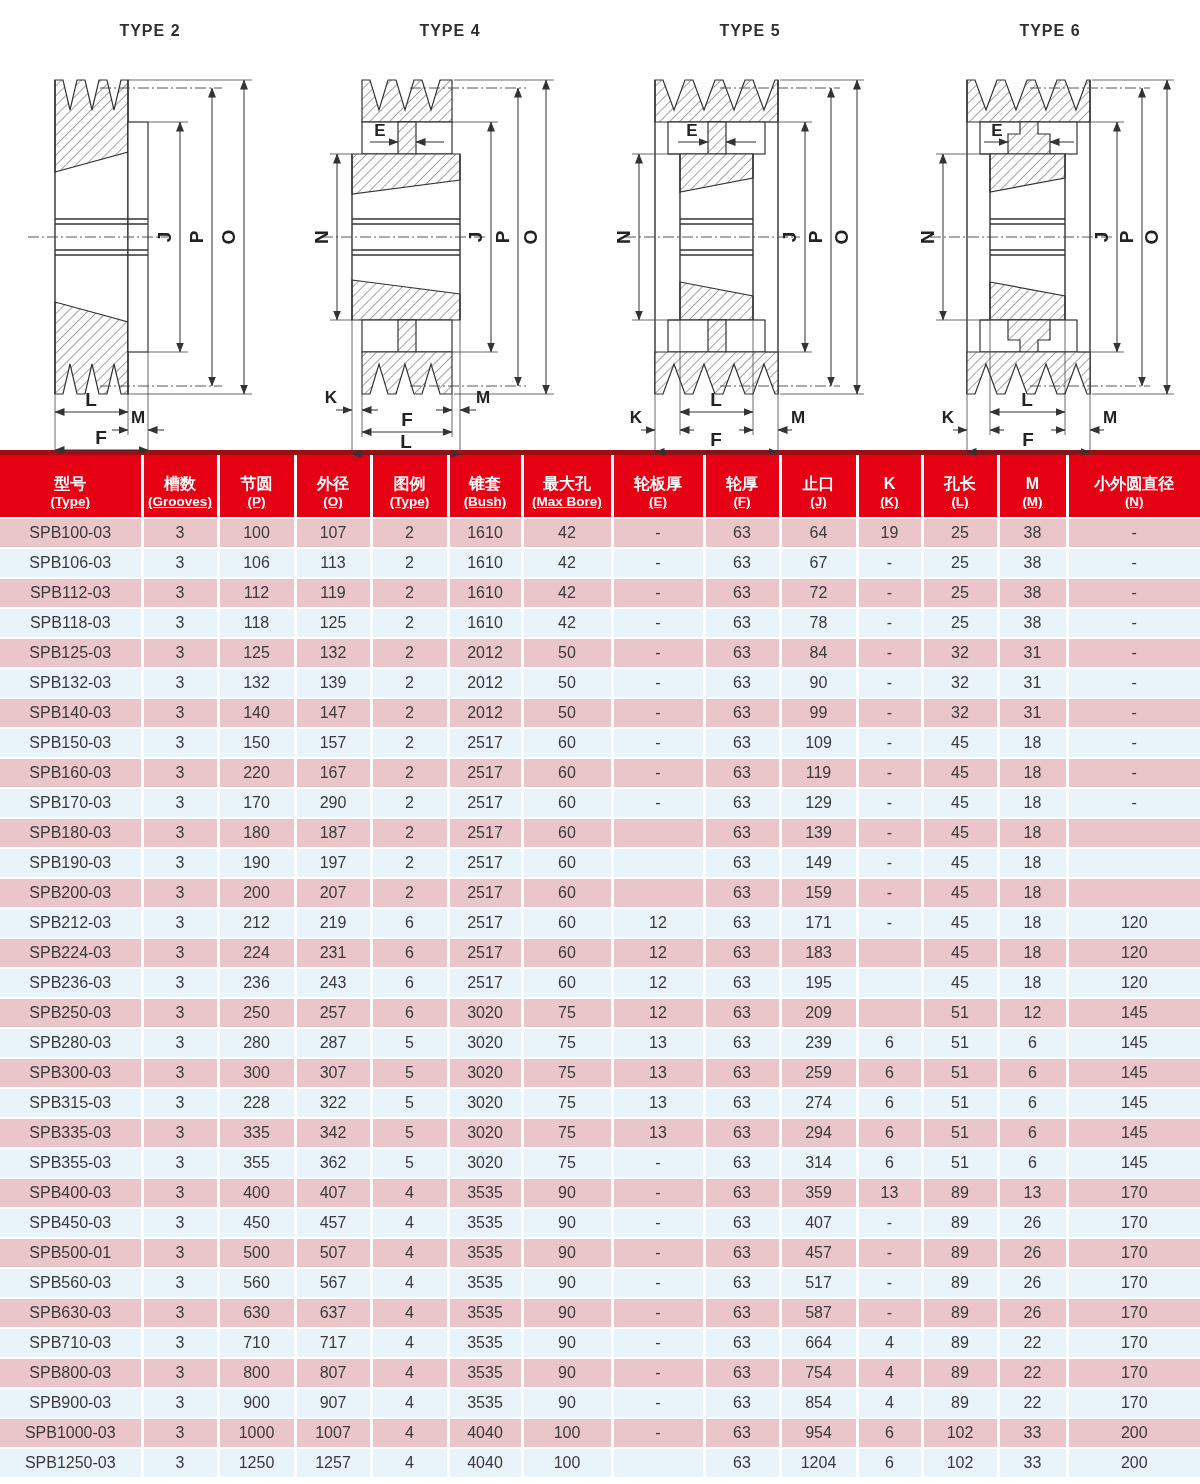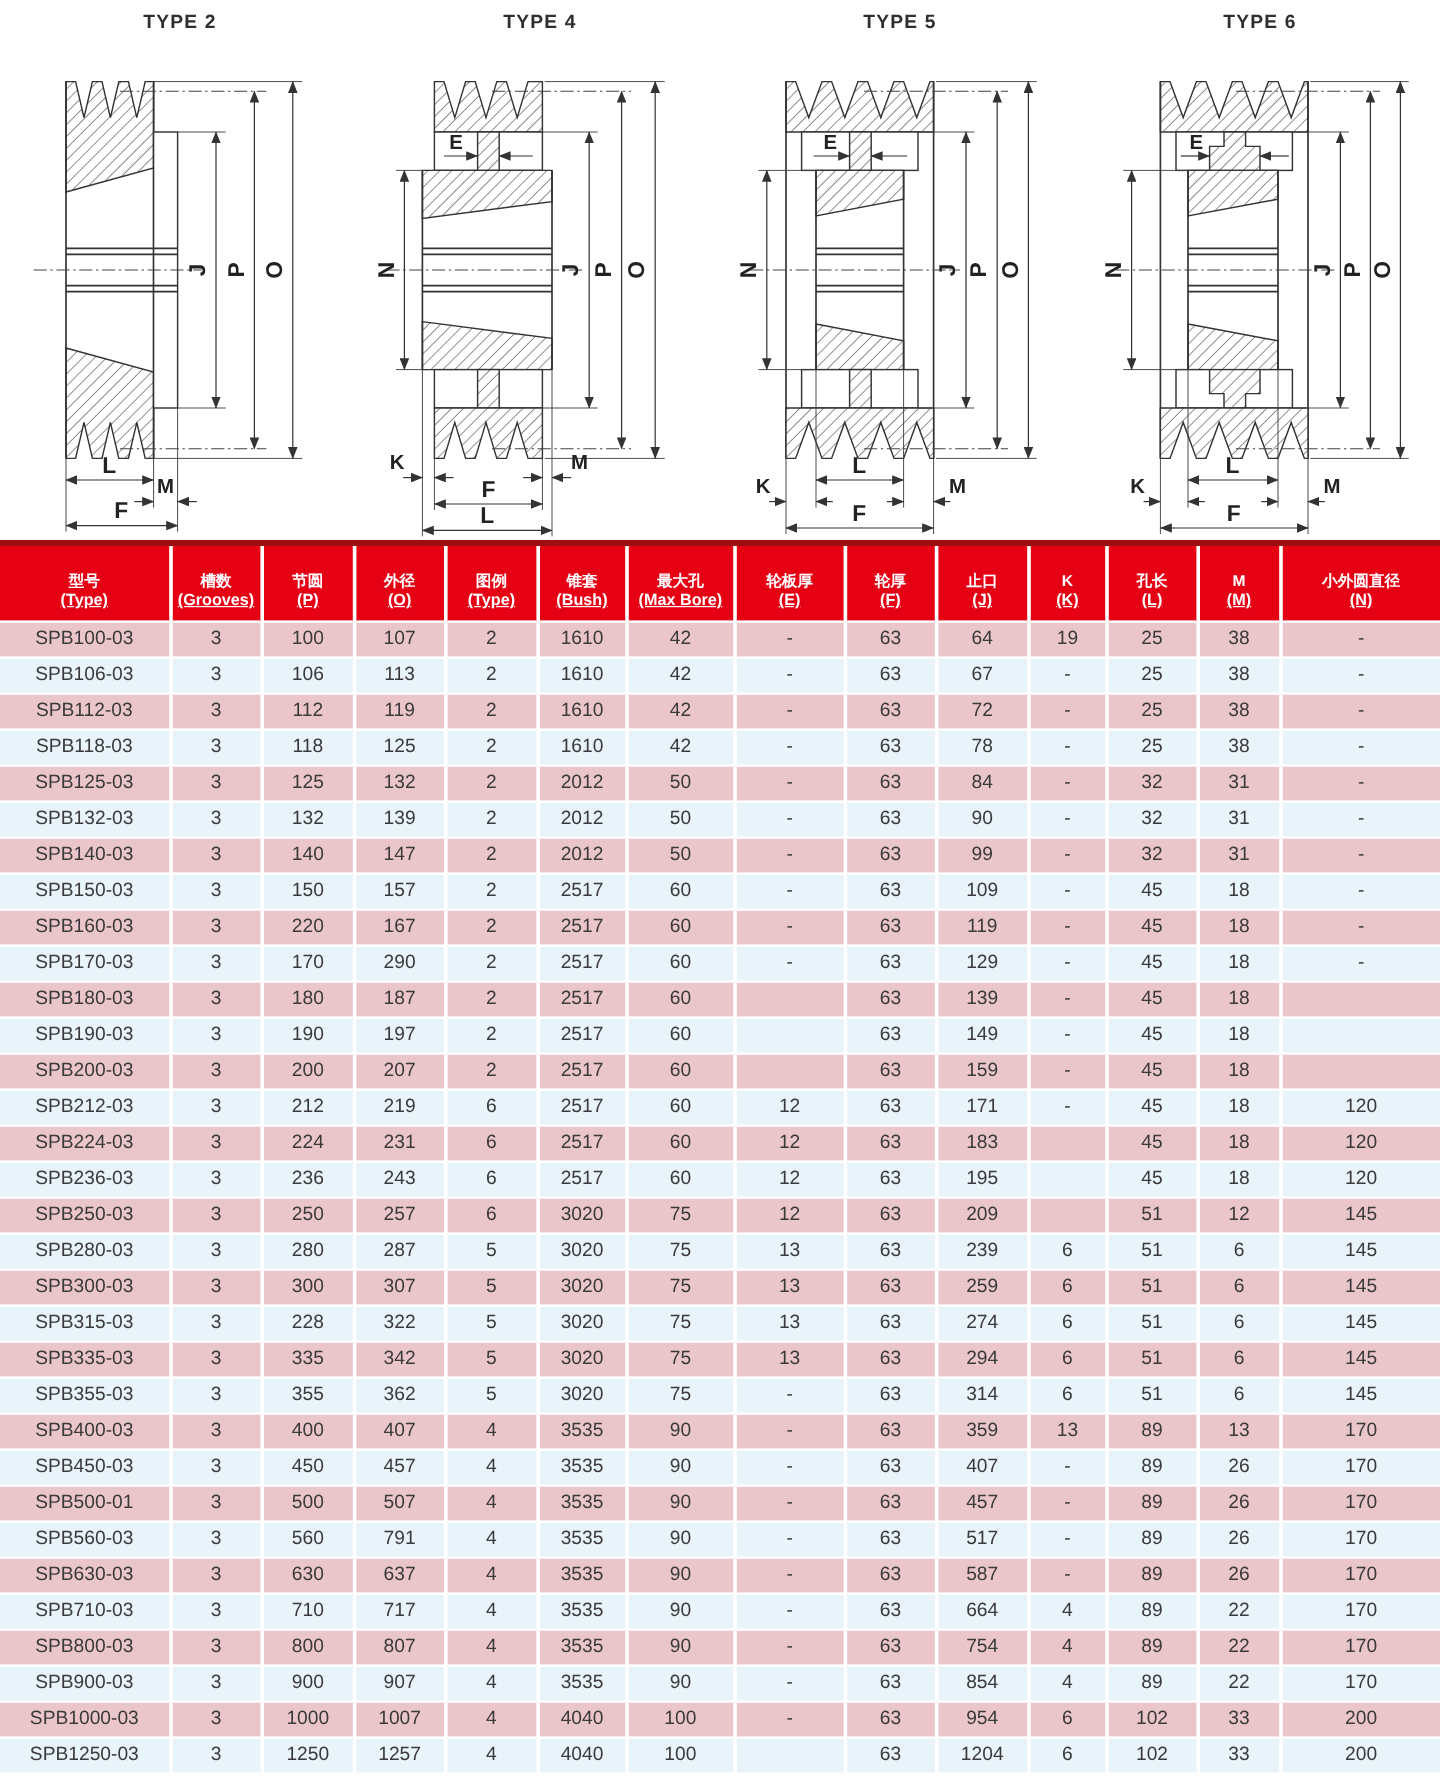--- a/index.html
+++ b/index.html
@@ -2,21 +2,21 @@
 <html><head>
 <meta charset="utf-8">
 <style>
   html,body{margin:0;padding:0;}
   .page{
     width:1200px;height:1484px;background:#ffffff;overflow:hidden;
     font-family:"Liberation Sans",sans-serif;
   }
   
   .diagram-strip{display:flex;width:1200px;height:450px;}
-  .diagram-cell{width:300px;height:323px;position:relative;}
+  .diagram-cell{width:300px;height:323px;position:relative;margin-top:12px;}
   .diagram-title{
     text-align:center;padding-top:10px;height:20px;
     font-size:16px;font-weight:bold;color:#2f2f2f;letter-spacing:1px;
   }
   .diagram-cell svg{display:block;}
   .ol{stroke:#333;stroke-width:1.4;fill:none;}
   .hat{stroke:#333;stroke-width:1.2;fill:url(#hatch);}
   .wht{stroke:#333;stroke-width:1.2;fill:#fff;}
   .dim{stroke:#333;stroke-width:1;fill:none;}
   .ext{stroke:#444;stroke-width:0.8;fill:none;}
@@ -25,21 +25,21 @@
   .dimtxt{font-family:"Liberation Sans",sans-serif;font-size:19px;font-weight:bold;fill:#222;}
   .dimtxt.sm{font-size:17px;}
   
   .table-top-rule{width:1200px;height:5px;background:#9c0e12;}
   table.spec{width:1200px;border-collapse:collapse;table-layout:fixed;}
   table.spec th{
     background:#e60014;color:#ffffff;height:62px;padding:0;vertical-align:middle;
     border-right:3px solid #ffffff;border-bottom:2px solid #ffffff;text-align:center;
   }
   table.spec th:last-child,table.spec td:last-child{border-right:none;}
-  table.spec th .zh{font-size:13px;font-weight:bold;line-height:1.25;margin-top:12px;}
+  table.spec th .zh{font-size:16px;font-weight:bold;line-height:1.25;margin-top:12px;}
   table.spec th .en{font-size:13.5px;font-weight:600;line-height:1.15;text-decoration:underline;}
   table.spec td{
     height:28px;padding:0;text-align:center;font-size:16px;color:#3a3a3a;
     border-right:3px solid #ffffff;border-bottom:2px solid #ffffff;
   }
   tr.pink td{background:#eac6ca;}
   tr.blue td{background:#e9f3fa;}
 </style>
 </head>
 <body>
@@ -763,21 +763,21 @@
           <td>457</td>
           <td>-</td>
           <td>89</td>
           <td>26</td>
           <td>170</td>
         </tr>
         <tr class="blue">
           <td>SPB560-03</td>
           <td>3</td>
           <td>560</td>
-          <td>791</td>
+          <td>567</td>
           <td>4</td>
           <td>3535</td>
           <td>90</td>
           <td>-</td>
           <td>63</td>
           <td>517</td>
           <td>-</td>
           <td>89</td>
           <td>26</td>
           <td>170</td>

